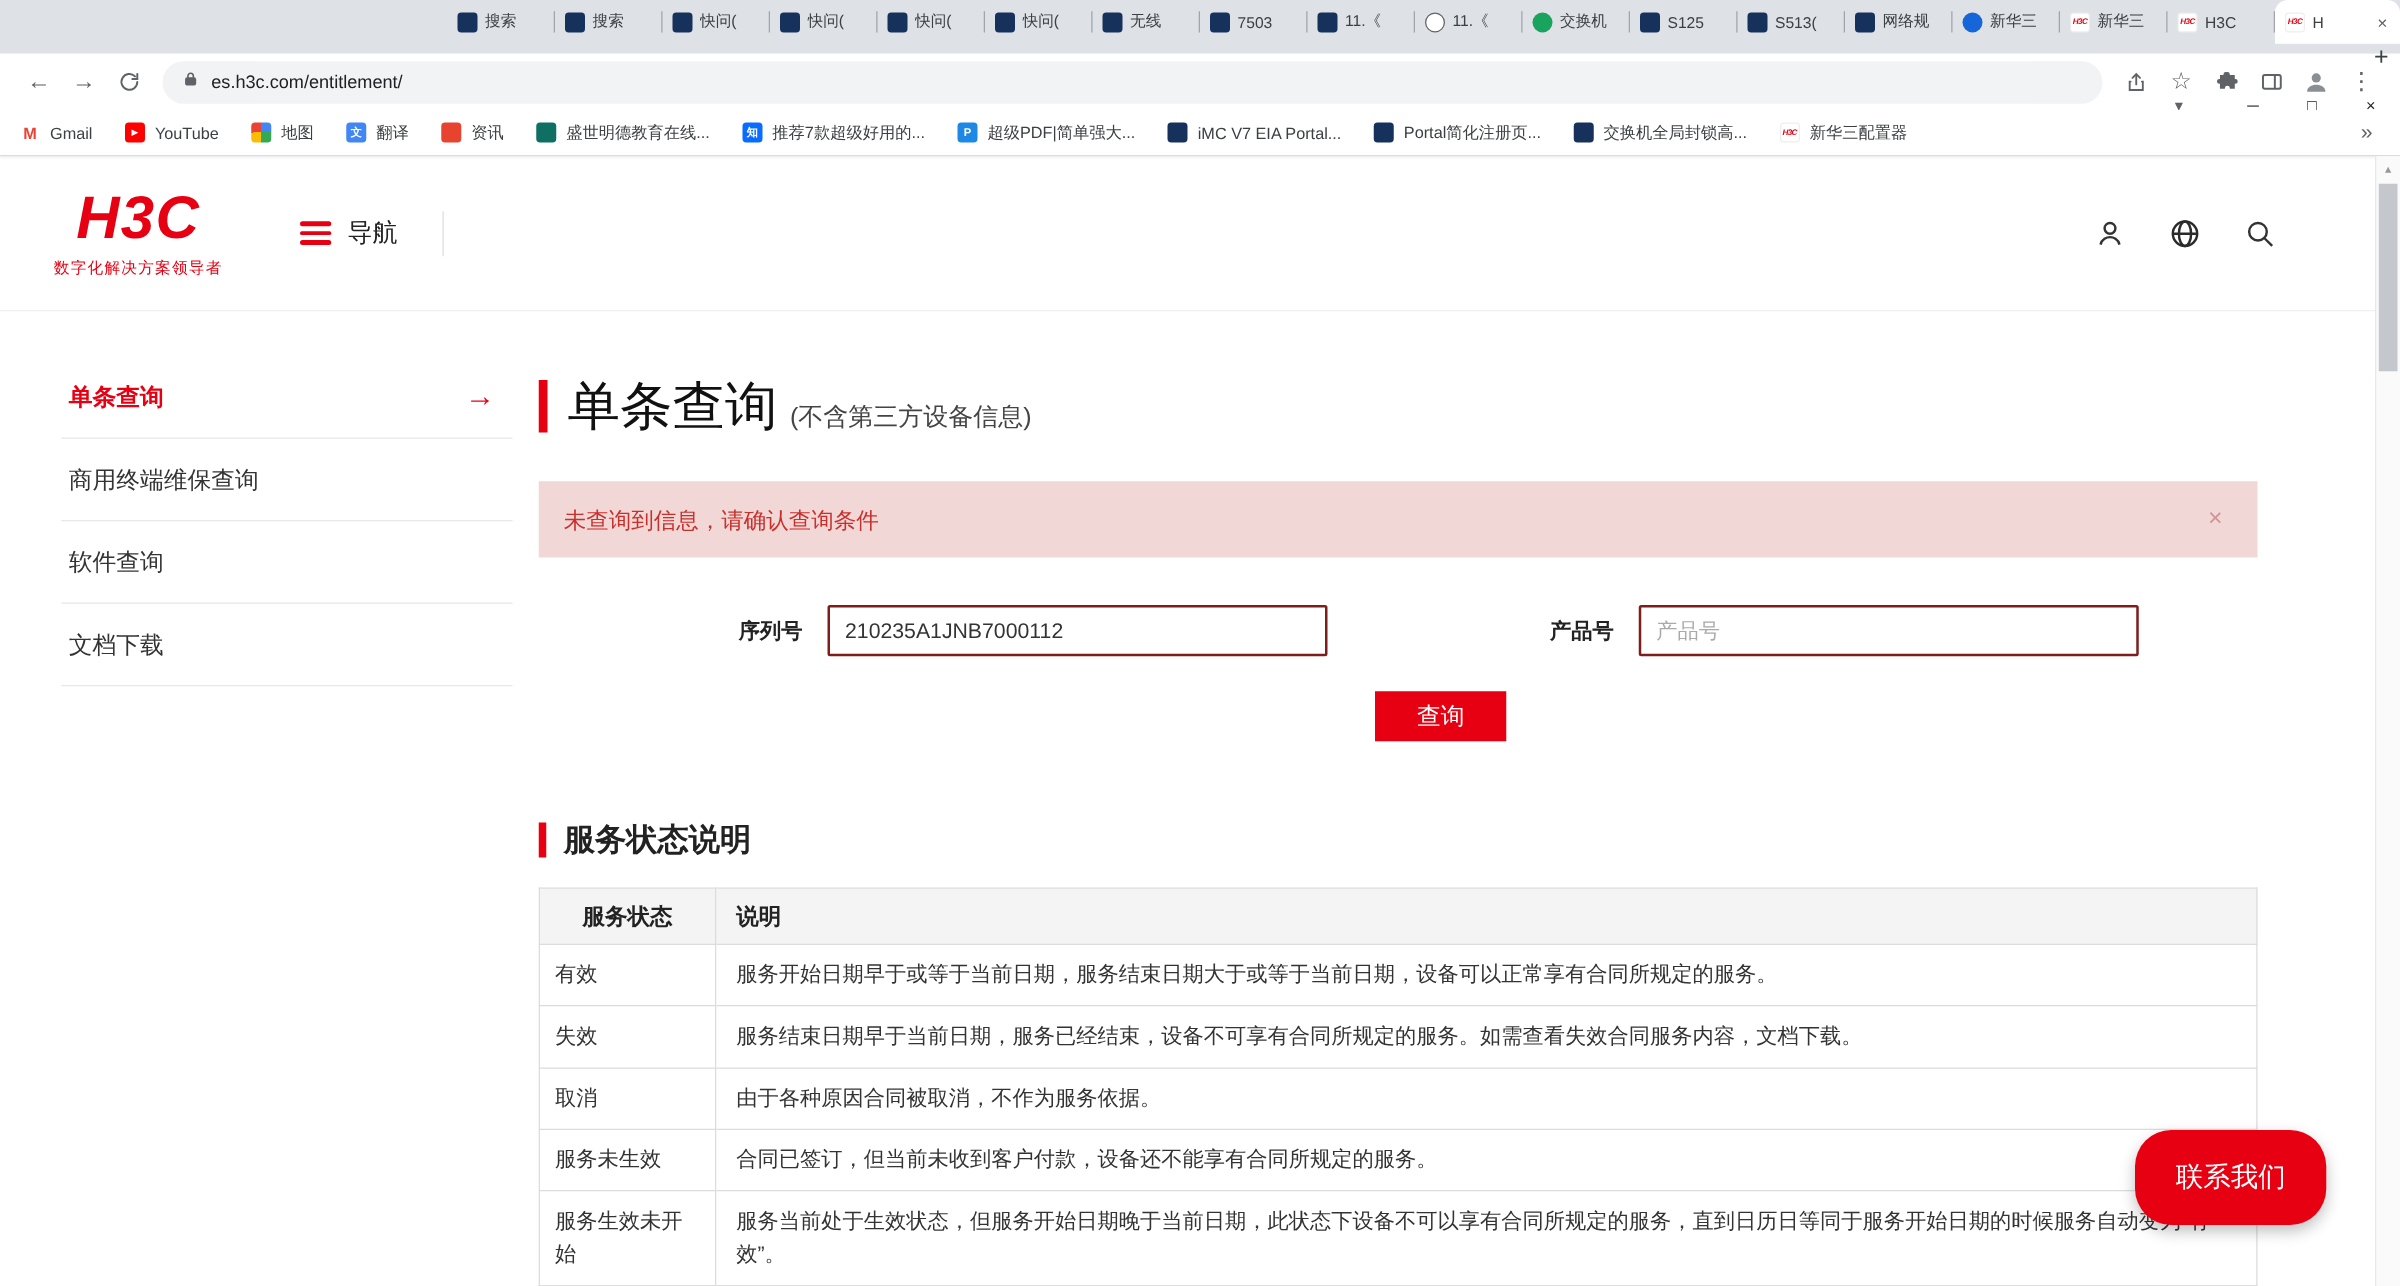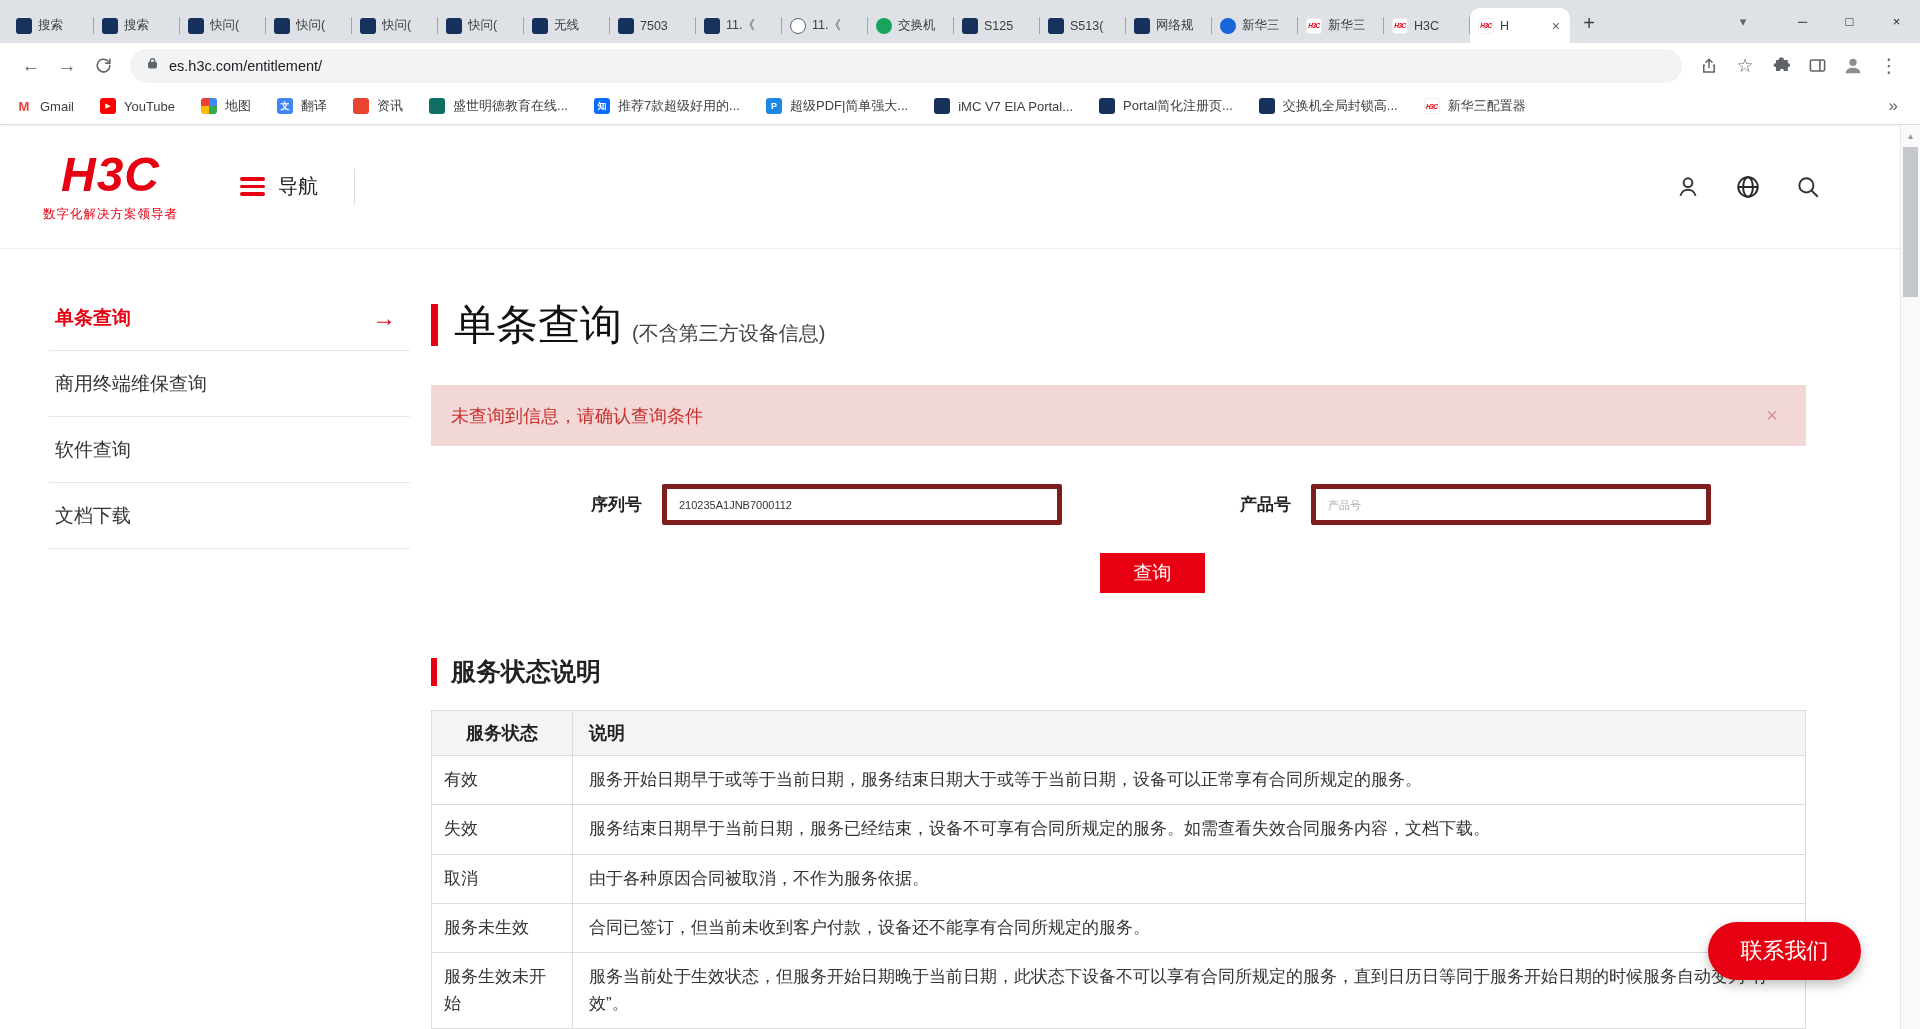--- a/index.html
+++ b/index.html
@@ -1,21 +1,21 @@
 <!DOCTYPE html>
 <html><head>
 <meta charset="utf-8">
 <style>
   * { margin:0; padding:0; box-sizing:border-box; }
   html,body { width:1920px; height:1029px; overflow:hidden; }
   body { font-family:"Liberation Sans","DejaVu Sans",sans-serif; background:#fff; color:#222; }
   .screen { position:relative; width:1920px; height:1029px; overflow:hidden; }
 
   
-  .tabbar { height:43px; background:#dee1e6; display:flex; align-items:flex-end; }
+  .tabbar { height:43px; background:#dee1e6; display:flex; align-items:flex-end;flex-direction:column; }
   .tab-list { display:flex; align-items:flex-end; padding-left:8px; }
   .tab { width:86px; height:35px; display:flex; align-items:center; gap:6px; padding:0 8px;
          font-size:12.5px; color:#3c4043; position:relative; cursor:pointer; }
   .tab:not(.active)::after { content:""; position:absolute; right:0; top:9px; height:17px; width:1px; background:#9fa5ab; }
   .tab.active { background:#fff; border-radius:10px 10px 0 0; width:100px; }
   .tab-icon { width:16px; height:16px; flex:none; border-radius:3px; display:flex; align-items:center;
               justify-content:center; font-size:9px; font-weight:bold; overflow:hidden; }
   .tab-label { flex:1; overflow:hidden; white-space:nowrap; }
   .tab-close { font-size:14px; color:#5f6368; padding:0 2px; }
   .newtab-btn { width:30px; height:30px; margin:0 0 5px 4px; display:flex; align-items:center; justify-content:center;
@@ -92,21 +92,21 @@
 
   .alert { margin-top:32px; height:61px; background:#f2d7d7; display:flex; align-items:center;
            justify-content:space-between; padding:0 28px 0 20px; }
   .alert-text { color:#c9302c; font-size:18px; }
   .alert-close { color:#d09494; font-size:20px; cursor:pointer; }
 
   .form-row { margin-top:38px; display:flex; align-items:center; }
   .f-label { font-size:17px; font-weight:bold; color:#222; white-space:nowrap; }
   .lbl-serial { margin-left:160px; }
   .lbl-product { margin-left:178px; }
-  .inp { height:41px; border:5px solid #7f1d1d; border-radius:2px; padding:0 12px; font-size:11px; color:#333;
+  .inp { height:41px; border:2px solid #7f1d1d; border-radius:2px; padding:0 12px; font-size:17px; color:#333;
          outline:none; font-family:inherit; }
   .inp::placeholder { color:#aaa; }
   .inp-serial { width:400px; margin-left:20px; }
   .inp-product { width:400px; margin-left:20px; }
 
   .query-btn { display:block; margin-top:28px; margin-left:669px; width:105px; height:40px; background:#e60012;
                color:#fff; border:none; font-size:19px; cursor:pointer; font-family:inherit; }
 
   .status-section { margin-top:62px; }
   .section-title-row { display:flex; align-items:center; }
@@ -114,21 +114,21 @@
   .section-title { font-size:25px; font-weight:600; color:#222; }
 
   table { width:100%; border-collapse:collapse; margin-top:22px; }
   th, td { border:1px solid #dcdcdc; }
   thead th { background:#f4f4f4; height:45px; font-size:18px; color:#222; }
   thead th:first-child { width:141px; text-align:center; }
   thead th:last-child { text-align:left; padding-left:16px; }
   td { padding:11px 16px; font-size:17px; color:#333; line-height:1.55; vertical-align:middle; }
   td.col-status { padding:11px 12px; }
 
-  .contact-fab { position:absolute; right:59px; bottom:49px; width:153px; height:58px; border-radius:29px;
+  .contact-fab { position:absolute; right:59px; bottom:49px; width:153px; height:76px; border-radius:29px;
                  background:#e60012; color:#fff; font-size:22px; border:none; cursor:pointer;
                  box-shadow:0 5px 12px rgba(0,0,0,.25); z-index:50; font-family:inherit; }
 
   .scrollbar { position:absolute; right:0; top:125px; bottom:0; width:20px; background:#fafafa;
                border-left:1px solid #e8e8e8; z-index:60; }
   .sb-arrow { height:20px; display:flex; align-items:center; justify-content:center; color:#999; font-size:10px; cursor:pointer; }
   .sb-thumb { position:absolute; top:22px; left:2px; right:2px; height:150px; background:#c4c7cb; cursor:grab; }
 </style>
 </head>
 <body>

